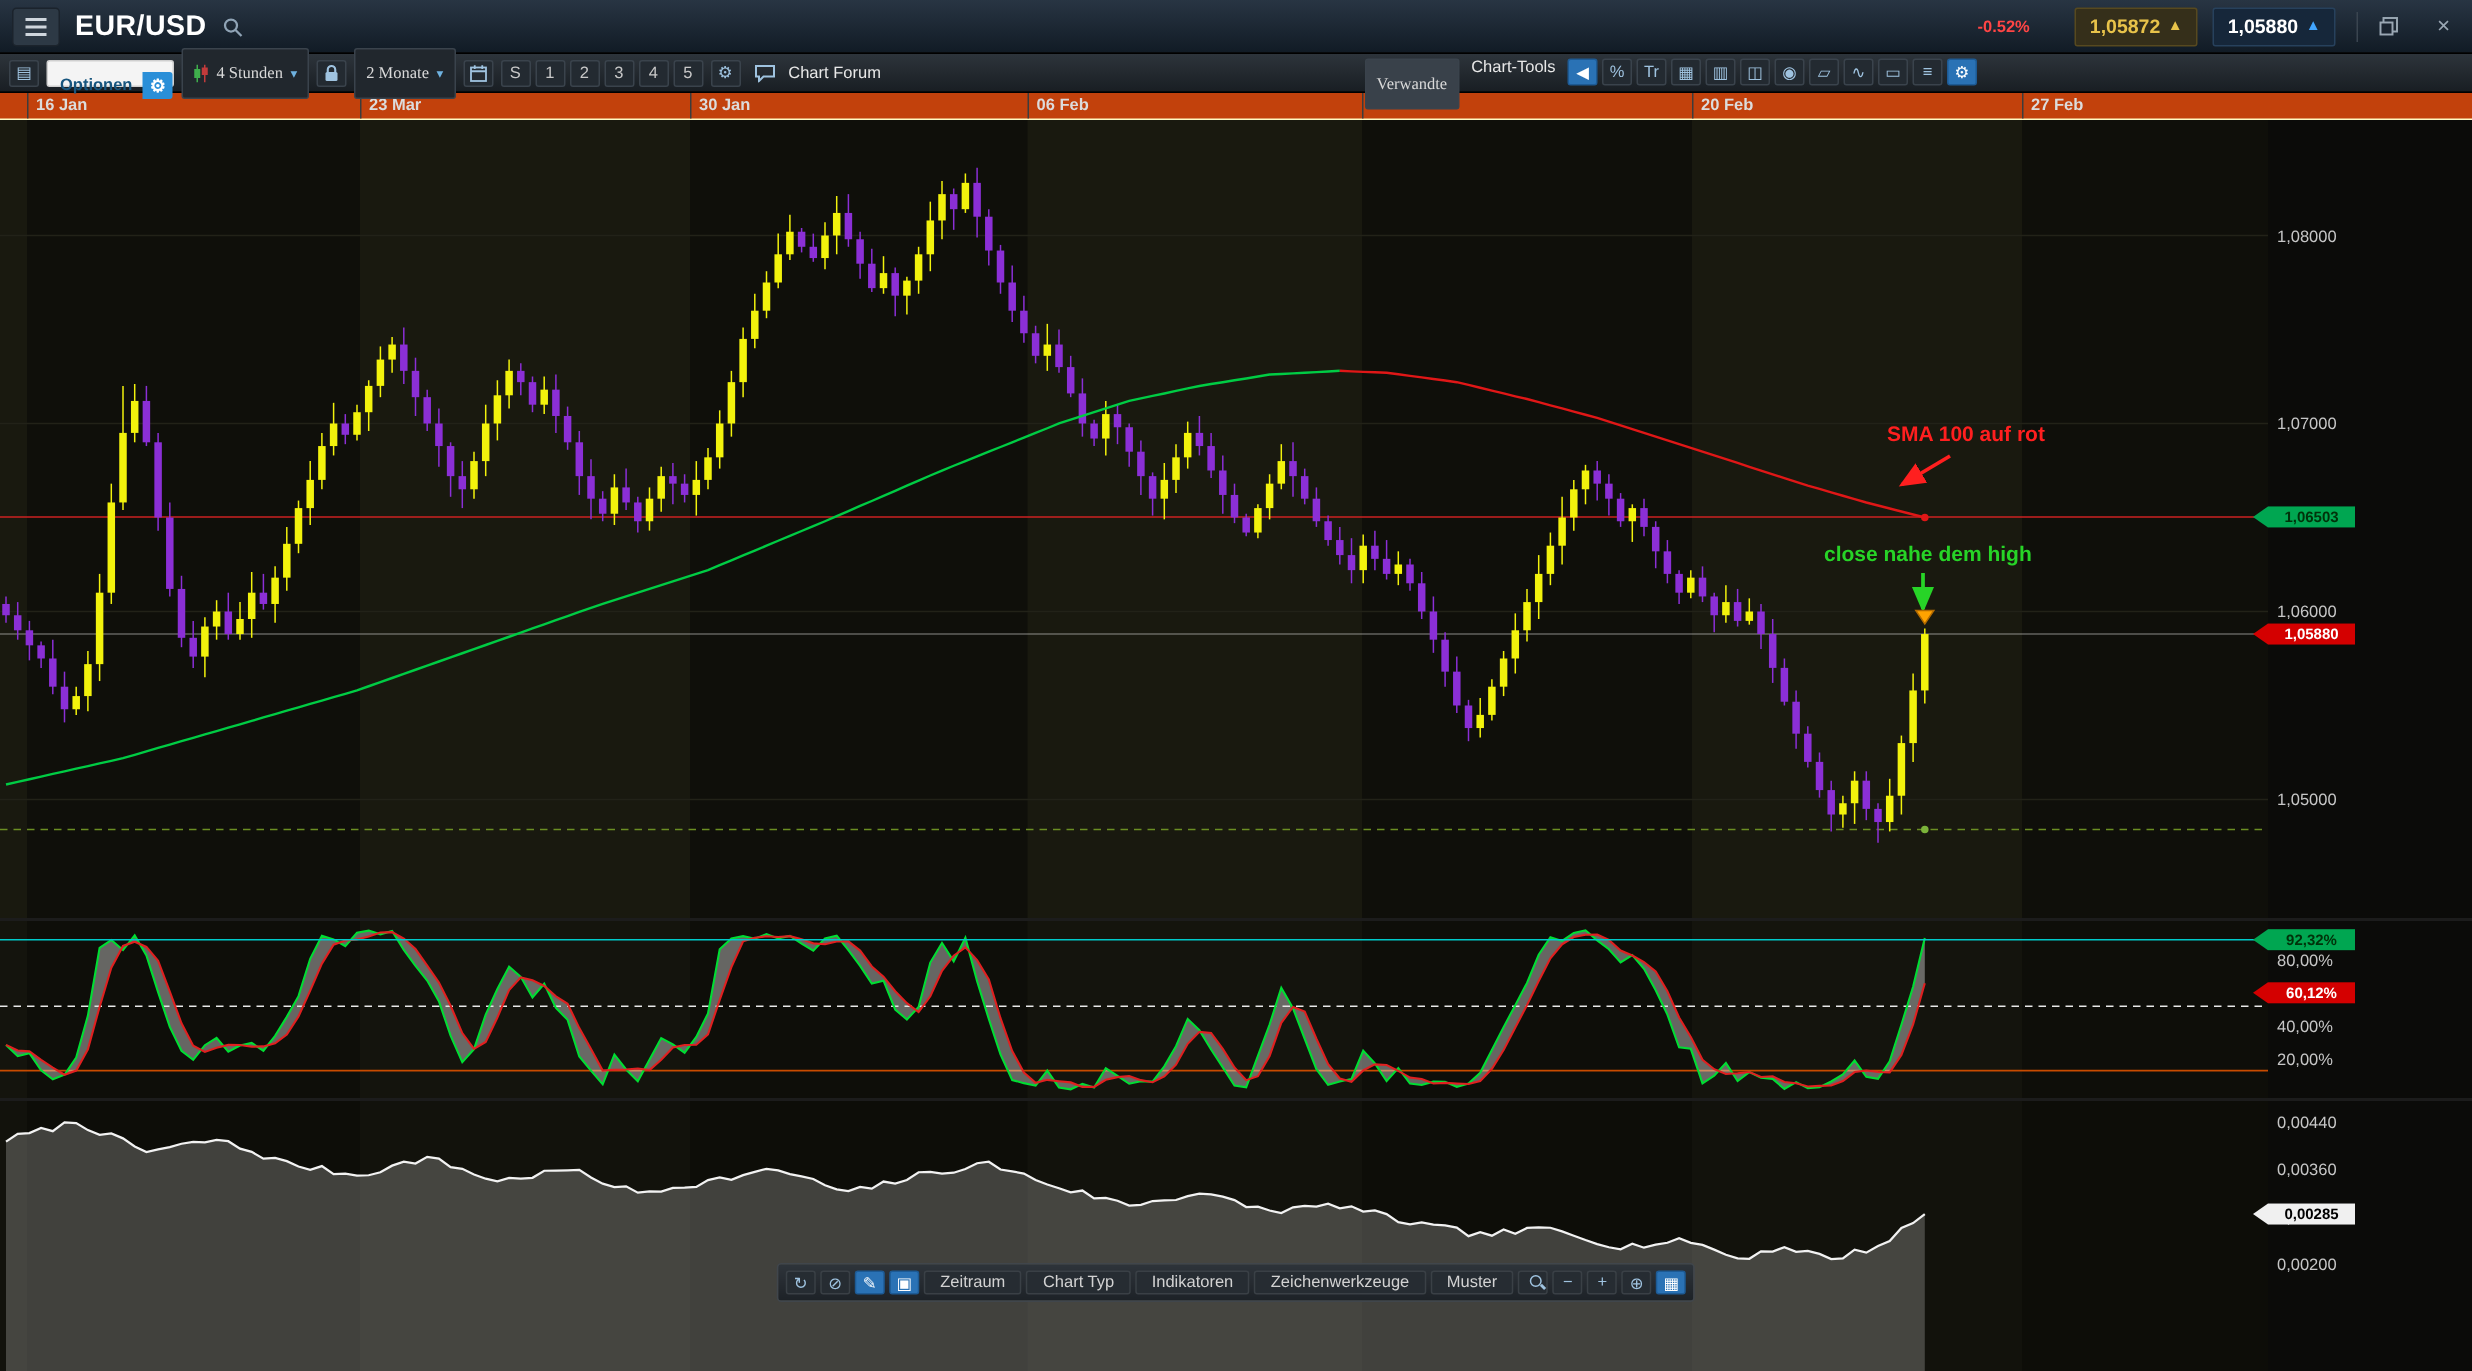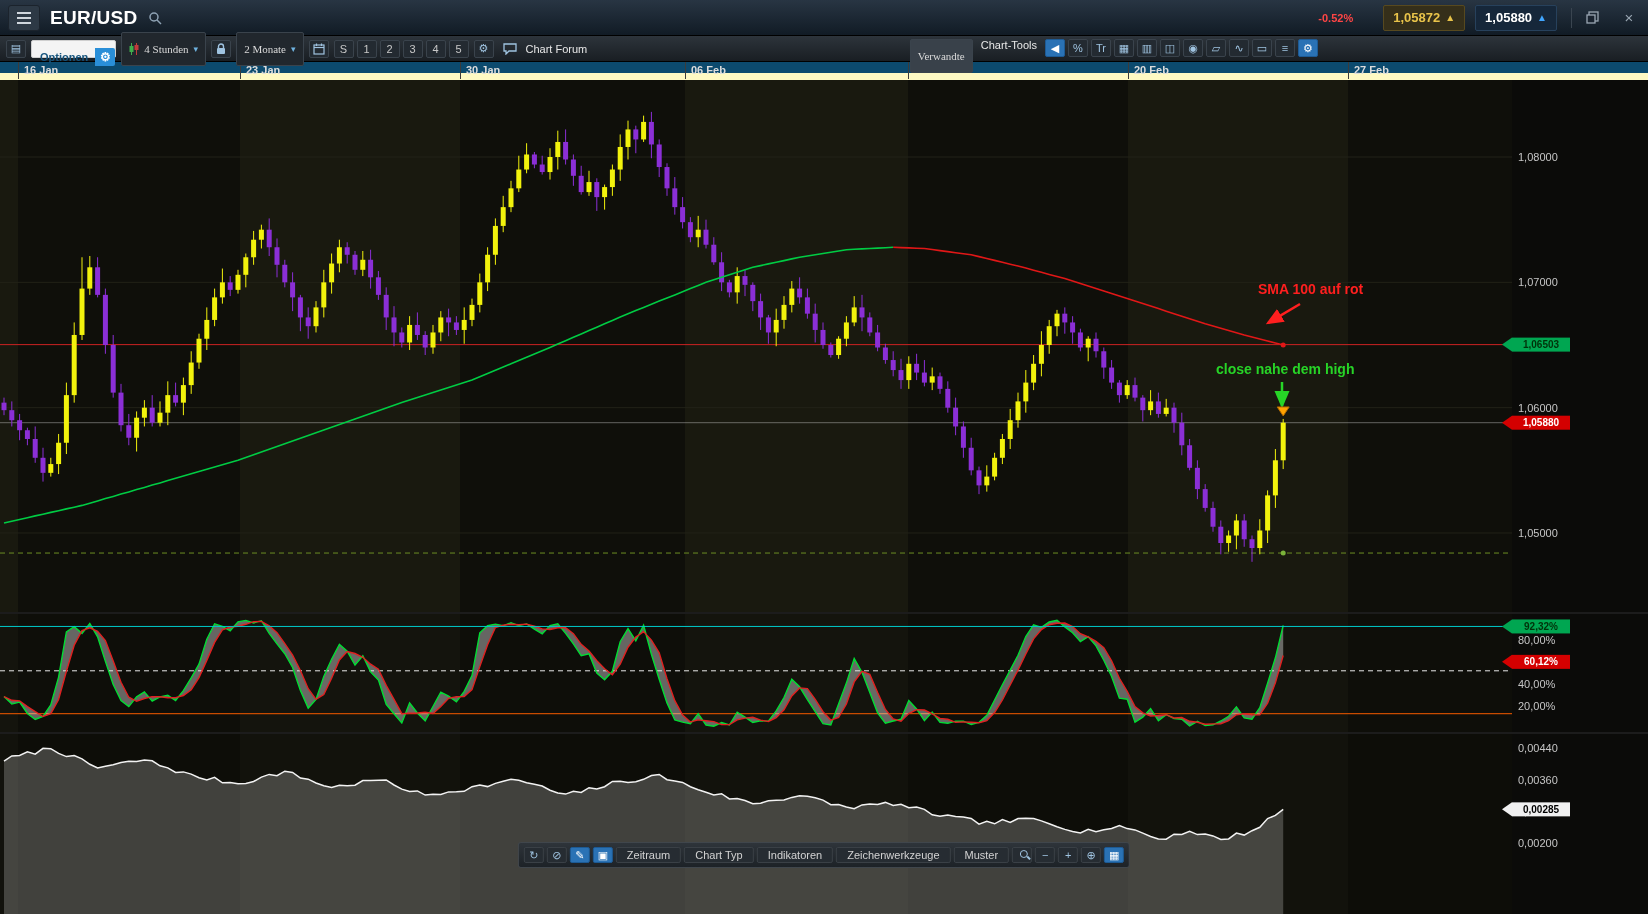--- a/index.html
+++ b/index.html
@@ -34,21 +34,21 @@
     display:flex;align-items:center;gap:5px;padding:16px 7px;cursor:pointer;box-sizing:border-box;font-family:Liberation Serif, serif;}
   .pill .caret{color:#6fb2e0;font-size:9px;}
   .options-pill{background:#f4f4f4;color:#17557e;font-weight:bold;border:1px solid #cfcfcf;border-radius:2px;height:18px;
     display:flex;align-items:center;padding:16px 0 0 8px;gap:7px;cursor:pointer;font-size:11px;box-sizing:border-box;}
   .options-gear{width:20px;height:18px;background:#2a8fd8;color:#fff;display:flex;align-items:center;justify-content:center;
     border-radius:0 2px 2px 0;font-size:12px;}
   .tb-label{color:#e8e8e8;font-size:11px;padding:0 4px;}
   .mini-svg{display:flex;align-items:center;}
 
   
-  .date-axis{position:absolute;top:62px;left:0;right:0;height:18px;background:#0c4a6e;border-bottom:7px solid #fef9c3;box-sizing:border-box;z-index:4;}
+  .date-axis{position:absolute;top:62px;left:0;right:0;height:18px;background:#c2410c;border-bottom:1px solid #fef9c3;box-sizing:border-box;z-index:4;}
   .date-label{position:absolute;top:2px;font-size:11px;font-weight:bold;color:#dcdcdc;}
   .date-tick{position:absolute;top:0;width:1px;height:17px;background:#3c3c3c;}
   .panel{position:absolute;left:0;right:0;}
   #main-panel{top:80px;height:532px;}
   .sep{position:absolute;left:0;right:0;height:2px;background:#1c1c1c;}
   #sep1{top:612px;} #sep2{top:732px;}
   #stoch-panel{top:614px;height:118px;}
   #atr-panel{top:734px;height:212px;}
   svg{display:block;}
 
@@ -174,21 +174,21 @@
           <button class="icon-btn">≡</button>
           <button class="icon-btn accent">⚙</button>
         </span>
     </div>
   </div>
 
   <div class="date-axis" id="date-axis">
       <div class="date-tick" style="left: 18px;"></div>
       <span class="date-label" style="left: 24px;">16 Jan</span>
       <div class="date-tick" style="left: 240px;"></div>
-      <span class="date-label" style="left: 246px;">23 Jan</span>
+      <span class="date-label" style="left: 246px;">23 Mar</span>
       <div class="date-tick" style="left: 460px;"></div>
       <span class="date-label" style="left: 466px;">30 Jan</span>
       <div class="date-tick" style="left: 685px;"></div>
       <span class="date-label" style="left: 691px;">06 Feb</span>
       <div class="date-tick" style="left: 908px;"></div>
       <span class="date-label" style="left: 914px; font-family: Liberation Mono, monospace;">13 Feb</span>
       <div class="date-tick" style="left: 1128px;"></div>
       <span class="date-label" style="left: 1134px;">20 Feb</span>
       <div class="date-tick" style="left: 1348px;"></div>
       <span class="date-label" style="left: 1354px;">27 Feb</span>

